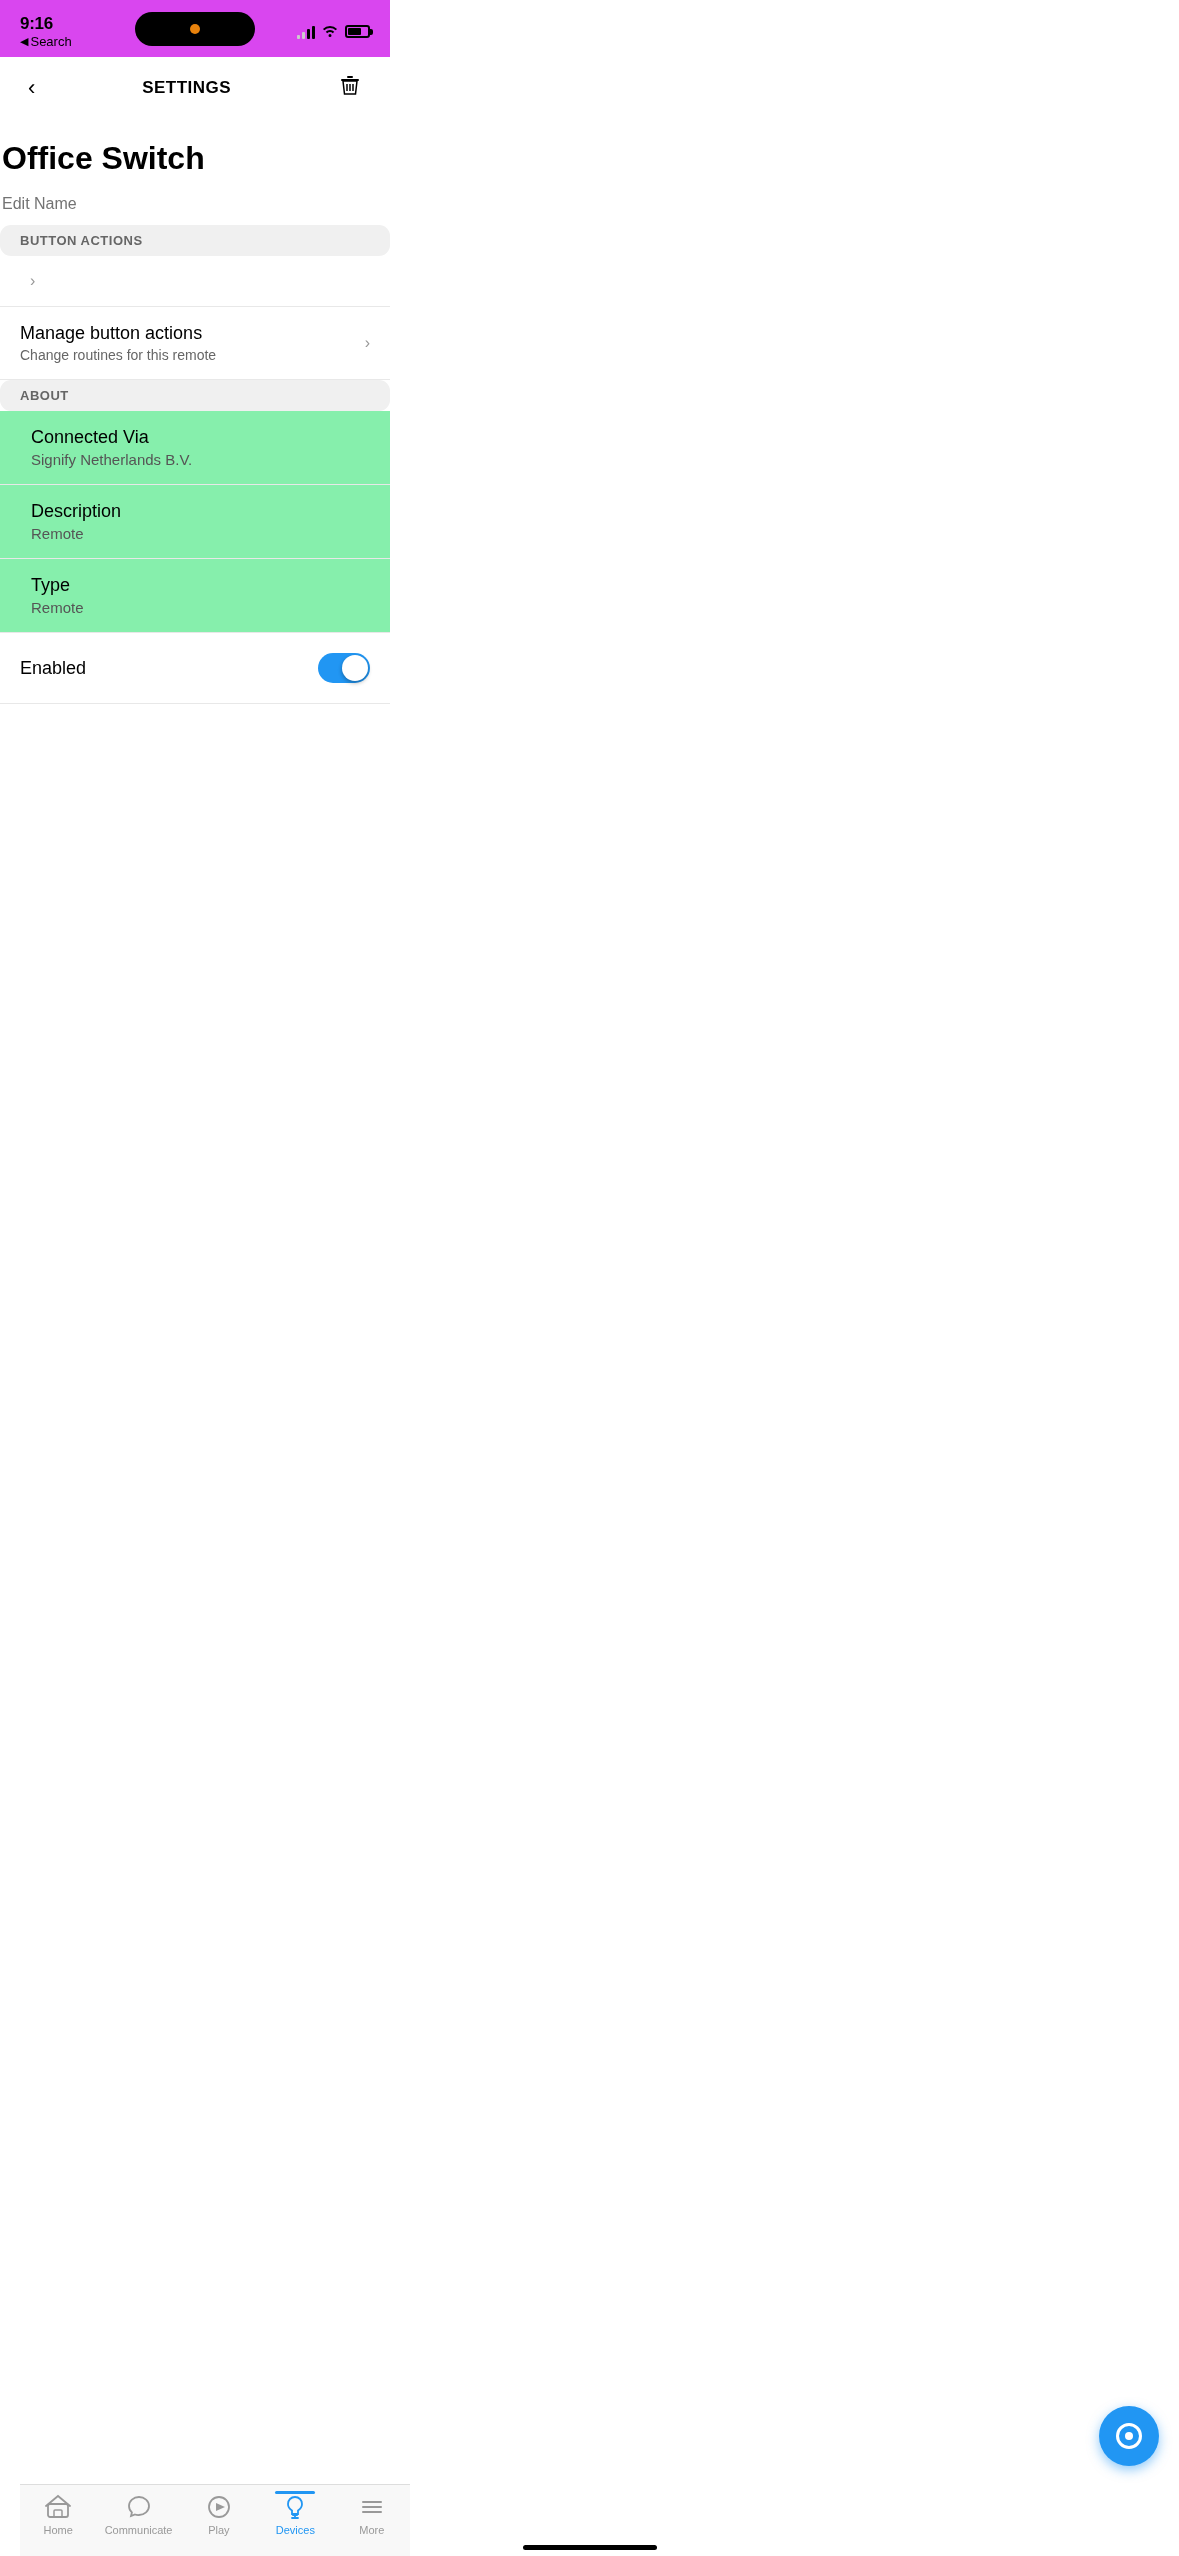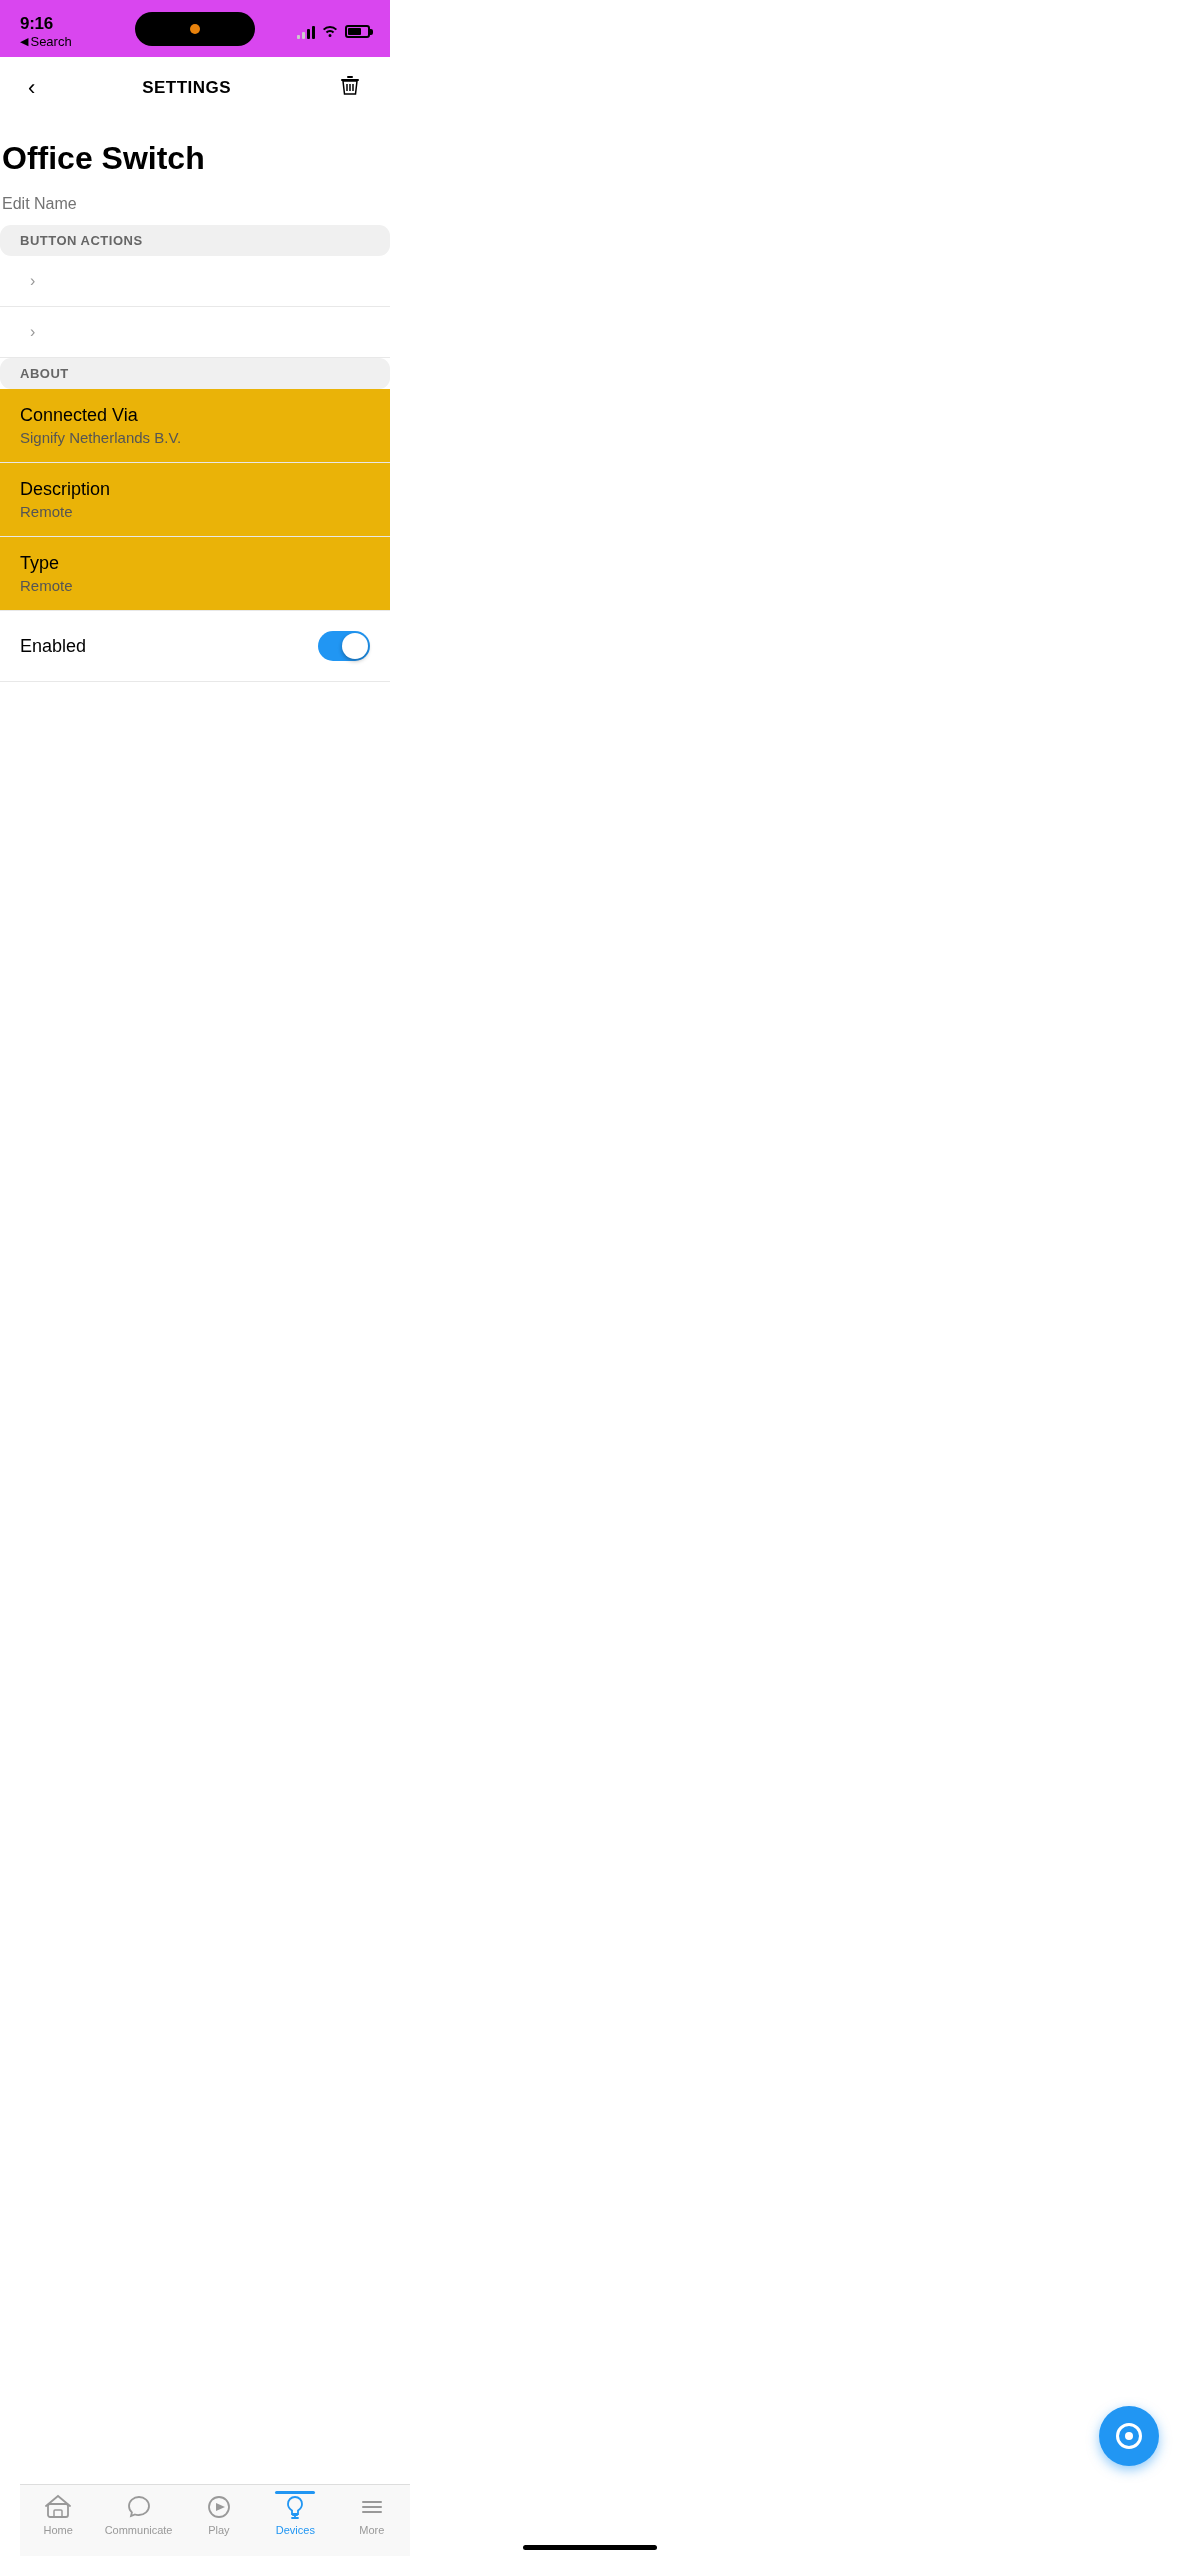--- a/index.html
+++ b/index.html
@@ -192,22 +192,22 @@
       color: #666;
     }
     .list-item-chevron {
       font-size: 16px;
       color: #999;
       margin-left: 10px;
     }
 
     
     .info-item {
-      padding: 16px 20px;
-      background: #eab308;
+      padding: 16px 31px;
+      background: #86efac;
       border-bottom: 1px solid #e8e8e8;
     }
     .info-item-label {
       font-size: 18px;
       font-weight: 500;
       color: #000;
       margin-bottom: 3px;
     }
     .info-item-value {
       font-size: 15px;
@@ -391,20 +391,24 @@
   <div class="edit-name">Edit Name</div>
 </div>
 
 <div class="section-header">BUTTON ACTIONS</div>
 
 <div class="list-item">
   <span class="list-item-chevron">›</span>
 </div>
 
 <div class="list-item">
+  <div class="list-item-content">
+    <div class="list-item-title">Manage button actions</div>
+    <div class="list-item-subtitle">Change routines for this remote</div>
+  </div>
   <span class="list-item-chevron">›</span>
 </div>
 
 <div class="section-header">ABOUT</div>
 
 <div class="info-item">
   <div class="info-item-label">Connected Via</div>
   <div class="info-item-value">Signify Netherlands B.V.</div>
 </div>
 

